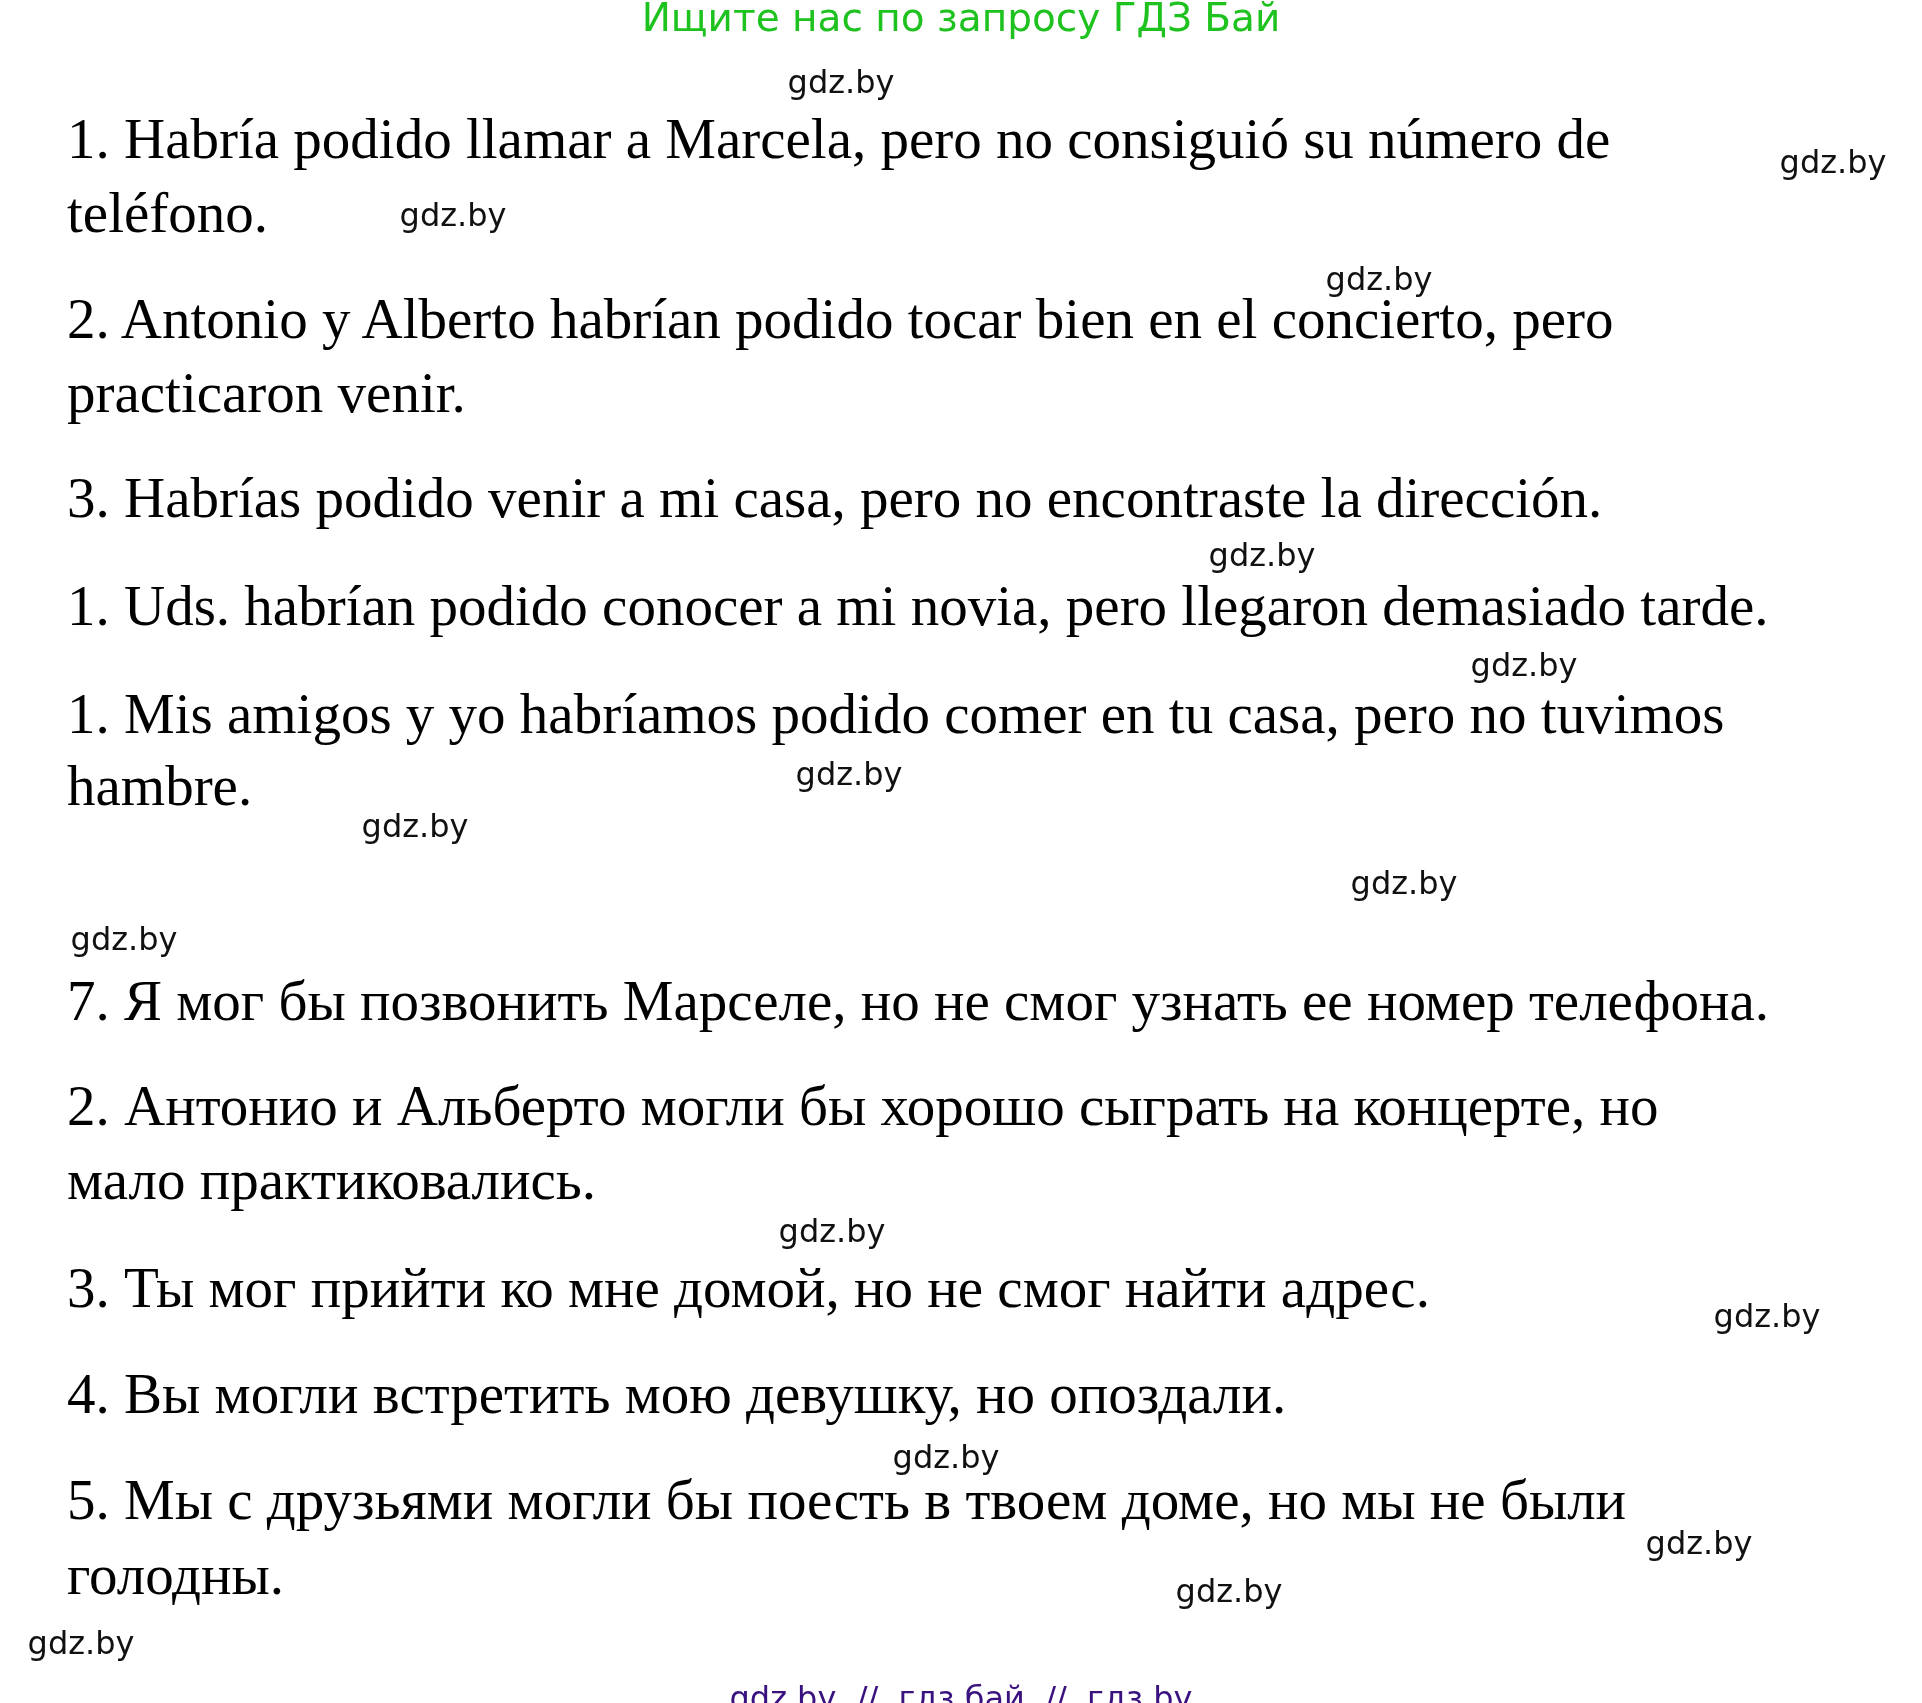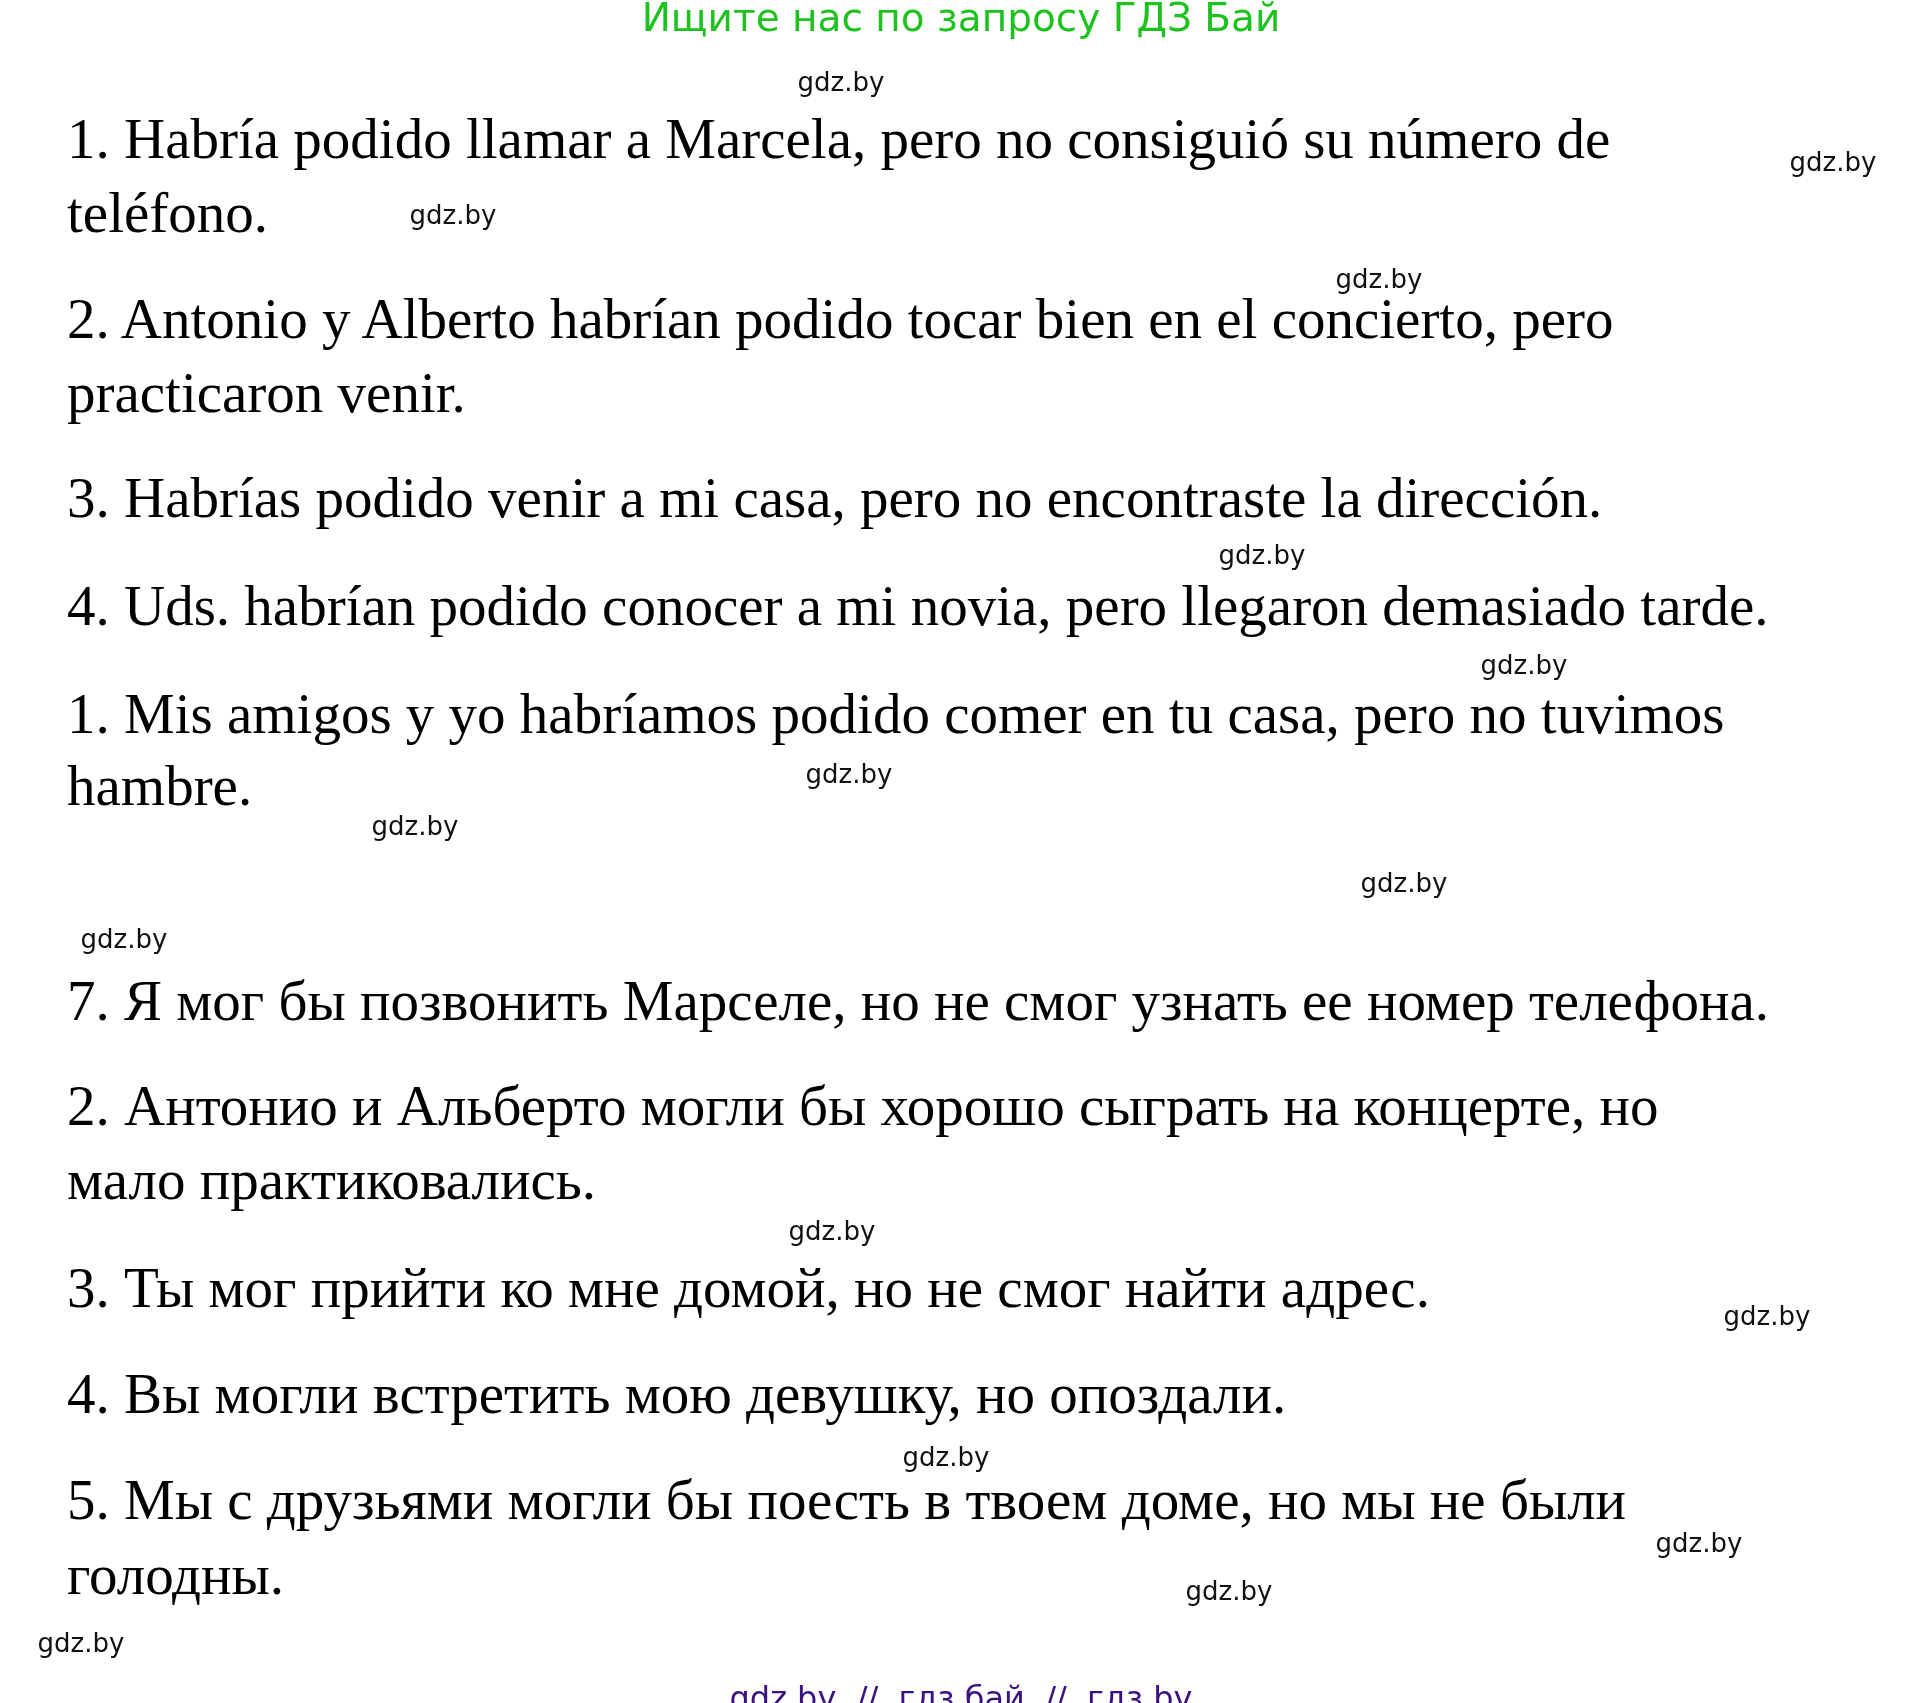--- a/index.html
+++ b/index.html
@@ -7,40 +7,40 @@
   .header {
     position: absolute; left: 0; width: 1922px; top: 0px; text-align: center;
     font-family: "DejaVu Sans", sans-serif; font-size: 39px; color: #1ec21e; line-height: 36px;
   }
   .line {
     position: absolute; left: 67px;
     font-family: Liberation Serif, serif; font-size: 57px; color: #000000;
     white-space: nowrap; line-height: 57px;
   }
   .wm {
-    position: absolute; font-family: "DejaVu Sans", sans-serif; font-size: 26px;
+    position: absolute; font-family: "DejaVu Sans", sans-serif; font-size: 32px;
     color: #111111; white-space: nowrap; line-height: 30px; transform: translate(-50%, -50%);
   }
   .footer {
     position: absolute; left: 0; width: 1922px; top: 1680px; text-align: center;
     font-family: "DejaVu Sans", sans-serif; font-size: 32px; color: #3a1280; line-height: 36px;
     white-space: pre;
   }
 </style>
 </head>
 <body>
 
 <div class="header">Ищите нас по запросу ГДЗ Бай</div>
 
 <div class="line" style="top:110px">1. Habría podido llamar a Marcela, pero no consiguió su número de</div>
 <div class="line" style="top:184px">teléfono.</div>
 <div class="line" style="top:290px">2. Antonio y Alberto habrían podido tocar bien en el concierto, pero</div>
 <div class="line" style="top:364px">practicaron venir.</div>
 <div class="line" style="top:469px">3. Habrías podido venir a mi casa, pero no encontraste la dirección.</div>
-<div class="line" style="top:577px">4. Uds. habrían podido conocer a mi novia, pero llegaron demasiado tarde.</div>
+<div class="line" style="top:577px">1. Uds. habrían podido conocer a mi novia, pero llegaron demasiado tarde.</div>
 <div class="line" style="top:685px">1. Mis amigos y yo habríamos podido comer en tu casa, pero no tuvimos</div>
 <div class="line" style="top:757px">hambre.</div>
 
 <div class="line" style="top:972px">7. Я мог бы позвонить Марселе, но не смог узнать ее номер телефона.</div>
 <div class="line" style="top:1077px">2. Антонио и Альберто могли бы хорошо сыграть на концерте, но</div>
 <div class="line" style="top:1151px">мало практиковались.</div>
 <div class="line" style="top:1259px">3. Ты мог прийти ко мне домой, но не смог найти адрес.</div>
 <div class="line" style="top:1365px">4. Вы могли встретить мою девушку, но опоздали.</div>
 <div class="line" style="top:1471px">5. Мы с друзьями могли бы поесть в твоем доме, но мы не были</div>
 <div class="line" style="top:1546px">голодны.</div>

